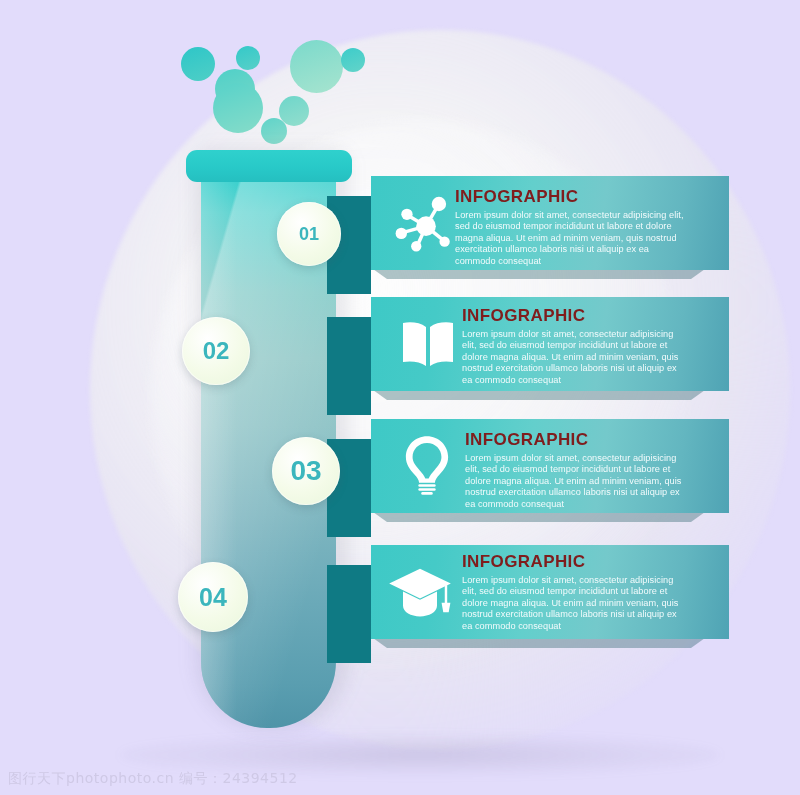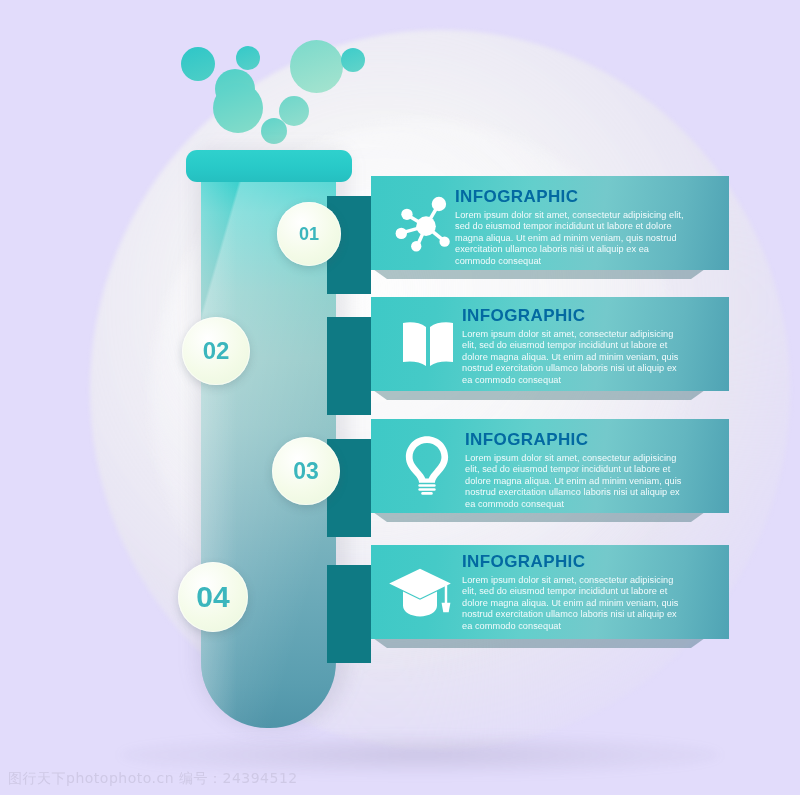--- a/index.html
+++ b/index.html
@@ -88,21 +88,21 @@
   }
   .ribbon-shadow{
     position:absolute;
     background:rgba(40,90,100,0.20);
     filter:blur(0.4px);
   }
   .icon-box{position:absolute;display:flex;align-items:center;justify-content:center;}
   .txt{position:absolute;color:#ffffff;}
   .txt h3{
     margin:0 0 3px 0;font-size:17px;font-weight:bold;letter-spacing:0.4px;
-    color:#0369a1;line-height:1.1;
+    color:#7f1d1d;line-height:1.1;
   }
   .txt p{
     margin:0;font-size:9.2px;line-height:11.6px;color:#f2fbfc;
     font-weight:normal;letter-spacing:0.05px;
   }
 
   
   .badge{
     position:absolute;border-radius:50%;
     background:radial-gradient(circle at 38% 32%,#ffffff 0%,#f4fbe8 55%,#e9f6dc 100%);
@@ -229,22 +229,22 @@
       </div>
     </div>
 
   <div id="badges">
       <div class="badge" style="left: 277px; top: 202px; width: 64px; height: 64px; font-size: 18px;">
         <span>01</span>
       </div>
       <div class="badge" style="left: 182px; top: 317px; width: 68px; height: 68px; font-size: 24px; align-items: center;">
         <span>02</span>
       </div>
-      <div class="badge" style="left: 272px; top: 437px; width: 68px; height: 68px; font-size: 23px;">
+      <div class="badge" style="left: 272px; top: 437px; width: 68px; height: 68px; font-size: 28px;">
         <span>03</span>
       </div>
-      <div class="badge" style="left: 178px; top: 562px; width: 70px; height: 70px; font-size: 30px;">
+      <div class="badge" style="left: 178px; top: 562px; width: 70px; height: 70px; font-size: 25px;">
         <span>04</span>
       </div>
     </div>
 
   <div class="wm">图行天下photophoto.cn  编号：24394512</div>
 </div>
 
 </body></html>

